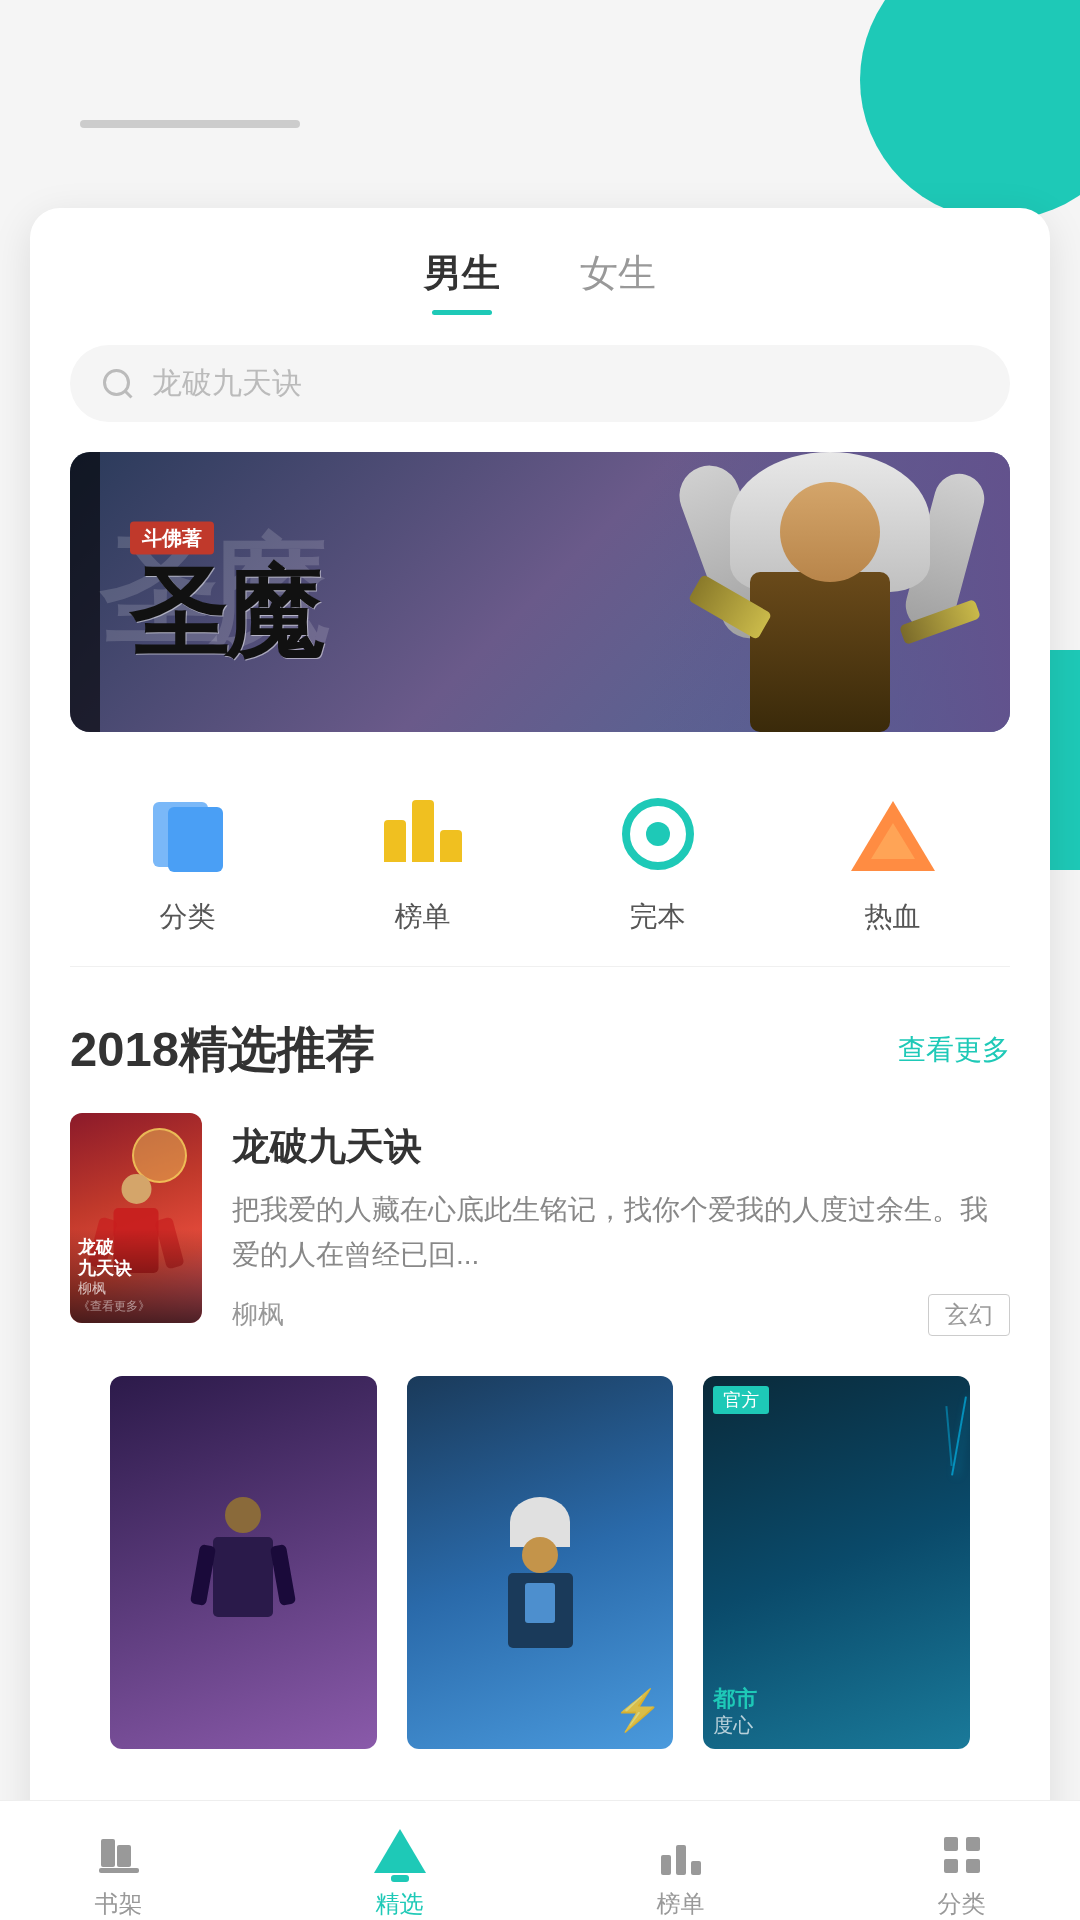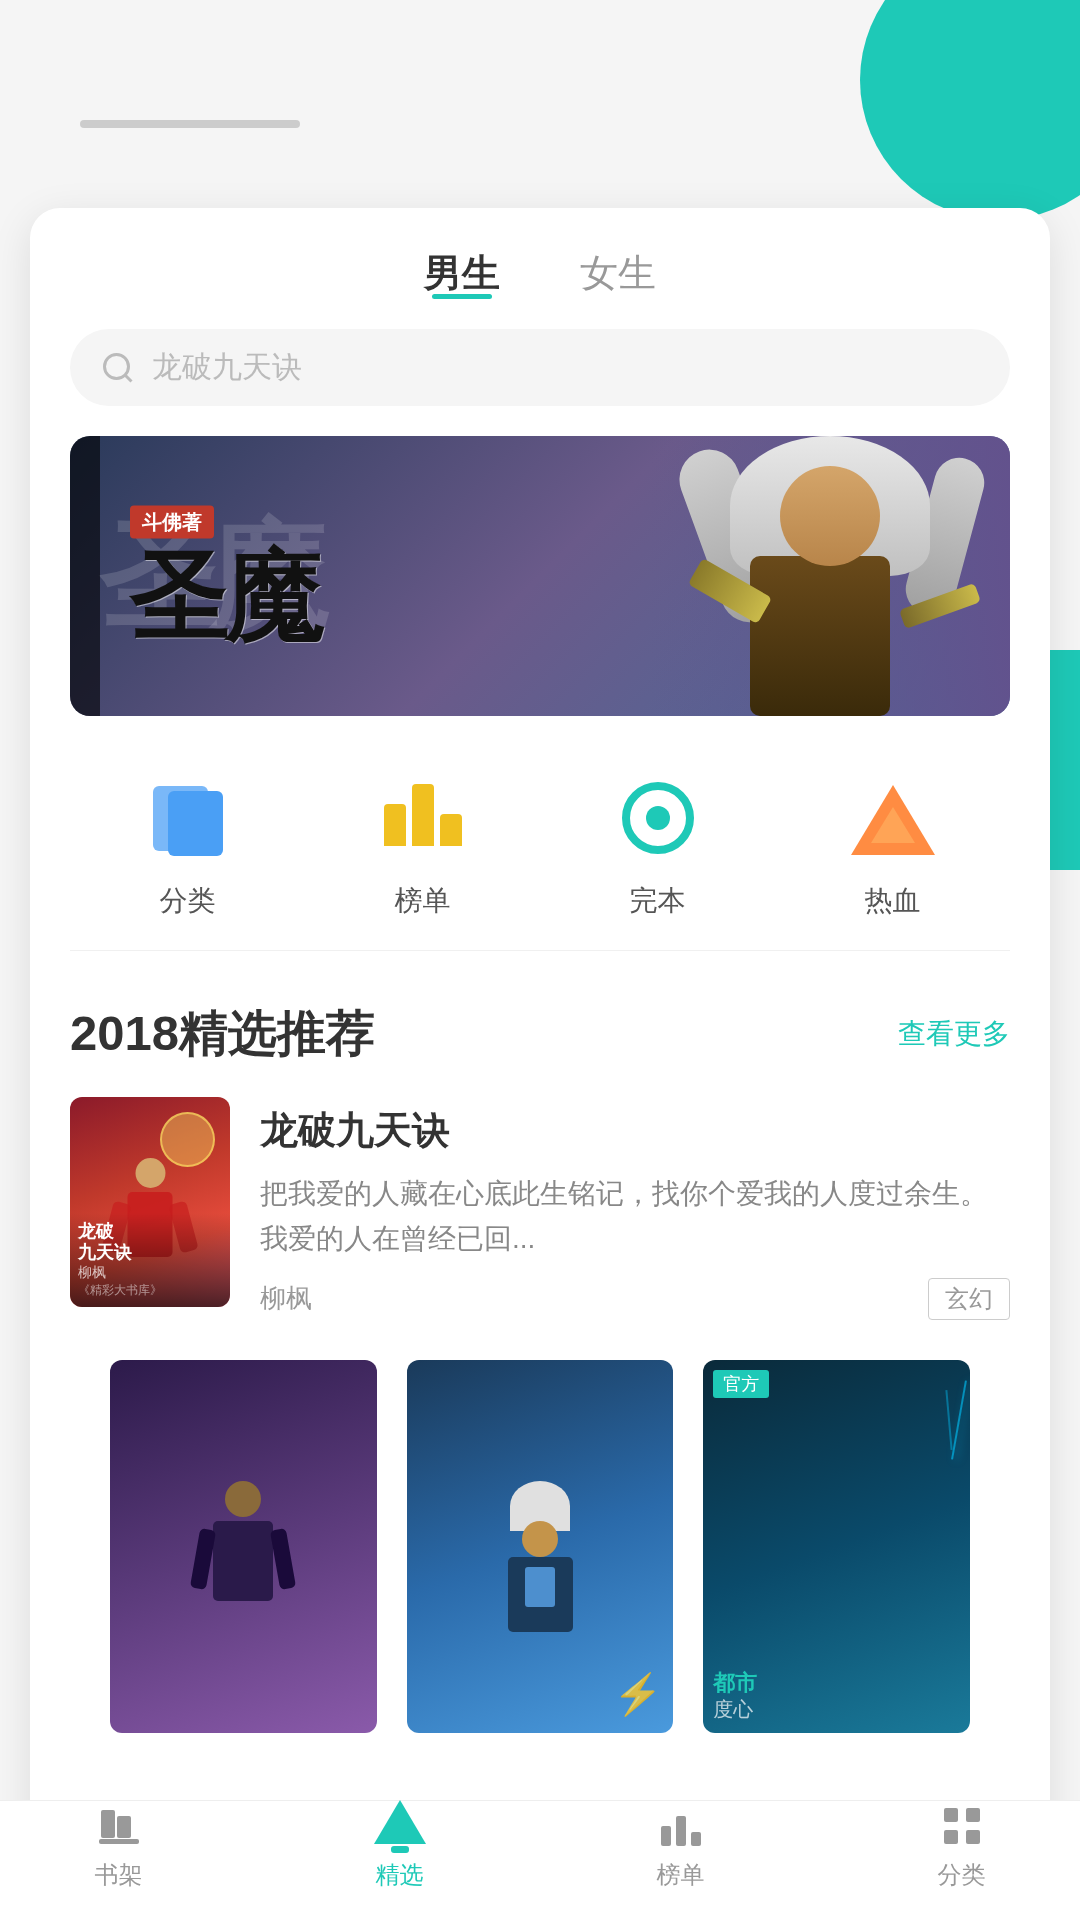--- a/index.html
+++ b/index.html
@@ -76,20 +76,21 @@
     .tabs {
       display: flex;
       justify-content: center;
       padding: 40px 0 0 0;
       gap: 80px;
     }
 
     .tab {
       font-size: 38px;
       color: #999;
+      padding-bottom: 16px;
       cursor: pointer;
       position: relative;
     }
 
     .tab.active {
       color: #333;
       font-weight: 600;
     }
 
     .tab.active::after {
@@ -206,21 +207,21 @@
 
     
     .book-list-item {
       display: flex;
       gap: 30px;
       margin-bottom: 40px;
       cursor: pointer;
     }
 
     .book-cover {
-      width: 160px;
+      width: 132px;
       height: 210px;
       border-radius: 12px;
       flex-shrink: 0;
       overflow: hidden;
       position: relative;
     }
 
     .book-cover-1 {
       background: linear-gradient(160deg, #8b1a2a 0%, #c0392b 40%, #e74c3c 70%, #ff6b81 100%);
     }
@@ -305,21 +306,21 @@
     
     .bottom-nav {
       position: fixed;
       bottom: 0;
       left: 0;
       width: 1080px;
       height: 120px;
       background: #fff;
       border-top: 1px solid #eee;
       display: flex;
-      align-items: flex-start;
+      align-items: flex-end;
       z-index: 100;
       gap: 44px;
     }
 
     .nav-item {
       flex: 1;
       display: flex;
       flex-direction: column;
       align-items: center;
       gap: 8px;
@@ -503,21 +504,21 @@
           <div style="width:30px;height:30px;background:#d4a56a;border-radius:50%;margin:0 auto 4px;"></div>
           <div style="width:45px;height:65px;background:rgba(200,30,30,0.9);border-radius:5px;position:relative;">
             <div style="position:absolute;left:-20px;top:10px;width:18px;height:50px;background:rgba(200,30,30,0.7);border-radius:5px;transform:rotate(15deg);"></div>
             <div style="position:absolute;right:-20px;top:10px;width:18px;height:50px;background:rgba(200,30,30,0.7);border-radius:5px;transform:rotate(-15deg);"></div>
           </div>
         </div>
 
         <div style="position:absolute;bottom:0;left:0;right:0;padding:8px;background:linear-gradient(transparent,rgba(0,0,0,0.7));">
           <div style="font-size:18px;color:#fff;font-weight:700;line-height:1.2;">龙破<br>九天诀</div>
           <div style="font-size:14px;color:rgba(255,255,255,0.7);">柳枫</div>
-          <div style="font-size:12px;color:rgba(255,255,255,0.5);">《精彩大书库》</div>
+          <div style="font-size:12px;color:rgba(255,255,255,0.5);">《查看更多》</div>
         </div>
       </div>
 
       <div class="book-info">
         <div class="book-name">龙破九天诀</div>
         <div class="book-desc">把我爱的人藏在心底此生铭记，找你个爱我的人度过余生。我爱的人在曾经已回...</div>
         <div class="book-meta">
           <span class="book-author">柳枫</span>
           <span class="book-tag">玄幻</span>
         </div>

